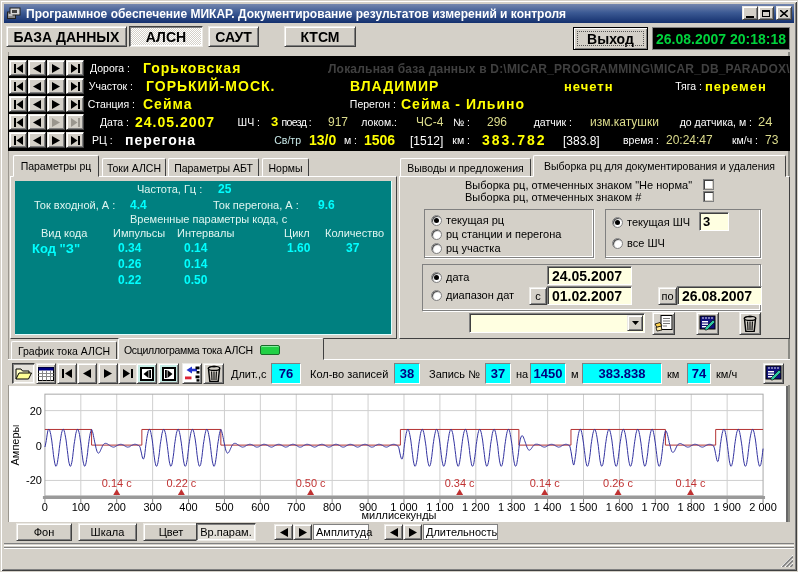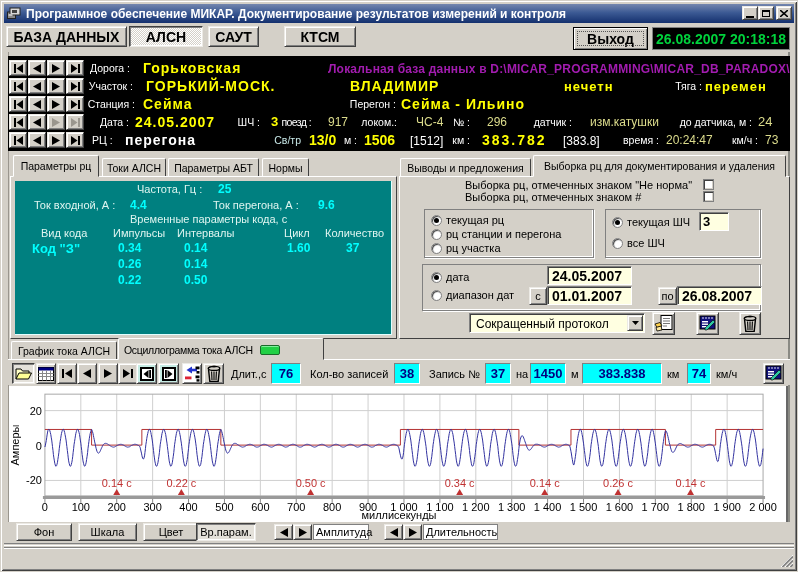--- a/index.html
+++ b/index.html
@@ -10,21 +10,21 @@
 .gb{position:absolute;border:1px solid #808080;box-shadow:inset -1px -1px 0 #fff, 1px 1px 0 #fff;}
 .radio{position:absolute;width:11px;height:11px;border-radius:50%;background:#fff;border:1px solid #808080;box-shadow:inset 1px 1px 1px #404040;}
 .radio.sel::after{content:"";position:absolute;left:2px;top:2px;width:5px;height:5px;border-radius:50%;background:#000;}
 .cb{position:absolute;width:11px;height:11px;background:#fff;border:1px solid #808080;box-shadow:inset 1px 1px 0 #404040, inset -1px -1px 0 #d4d0c8;}
 .inp{position:absolute;background:#ffffe1;border:1px solid;border-color:#808080 #fff #fff #808080;box-shadow:inset 1px 1px 0 #404040;font-weight:bold;font-size:13px;color:#000;display:flex;align-items:center;}
 .cyan{position:absolute;background:#00ffff;border:1px solid;border-color:#808080 #fff #fff #808080;color:#000080;font-weight:bold;font-size:13px;display:flex;align-items:center;justify-content:center;}
 .t11{font-size:11px;color:#000;}
 .wlab{position:absolute;color:#fff;font-size:10.5px;white-space:nowrap;}
 .yval{position:absolute;color:#ffff00;font-weight:bold;white-space:nowrap;}
 .pyval{position:absolute;color:#dcdc8c;font-size:12px;white-space:nowrap;}
-.cylab{position:absolute;color:#a21caf;white-space:nowrap;}
+.cylab{position:absolute;color:#404040;white-space:nowrap;}
 .teal-lab{position:absolute;color:#dff5f0;font-size:11px;white-space:nowrap;}
 .teal-val{position:absolute;color:#00ffff;font-weight:bold;font-size:12px;white-space:nowrap;}
 </style></head><body>
 
 <div class="abs" style="left:0;top:0;width:798px;height:572px;border:1px solid #d4d0c8;box-shadow:inset 1px 1px 0 #fff, inset -1px -1px 0 #404040, inset 2px 2px 0 #d4d0c8, inset -2px -2px 0 #808080;"></div>
 <div class="abs" style="left:4px;top:4px;width:790px;height:19px;background:linear-gradient(180deg,#7486ae 0%,#3c5a94 45%,#14306e 100%);"></div>
 <svg class="abs" style="left:7px;top:6px" width="15" height="15" viewBox="0 0 15 15">
 <rect x="0.5" y="6" width="8" height="6.5" fill="#8a8a8a" stroke="#222" stroke-width="1"></rect>
 <rect x="3" y="2" width="10" height="7" fill="#d8d8d8" stroke="#222" stroke-width="1"></rect>
 <rect x="5" y="4" width="5" height="3" fill="#404040"></rect>
@@ -250,25 +250,24 @@
 <div class="inp" style="left:699px;top:212px;width:30px;height:19px;padding-left:3px;">3</div>
 <div class="radio" style="left:612px;top:238px;"></div>
 <div class="t11 abs" style="left:627px;top:237px;">все ШЧ</div>
 <div class="gb" style="left:422px;top:264px;width:339px;height:47px;"></div>
 <div class="radio sel" style="left:431px;top:272px;"></div>
 <div class="t11 abs" style="left:446px;top:271px;">дата</div>
 <div class="inp" style="left:547px;top:266px;width:85px;height:19px;padding-left:4px;font-size:14px;">24.05.2007</div>
 <div class="radio" style="left:431px;top:290px;"></div>
 <div class="t11 abs" style="left:446px;top:289px;">диапазон дат</div>
 <div class="btn abs" style="left:529px;top:287px;width:18px;height:18px;font-size:11px;">с</div>
-<div class="inp" style="left:547px;top:286px;width:85px;height:19px;padding-left:4px;font-size:14px;">01.01.2007</div>
+<div class="inp" style="left:547px;top:286px;width:85px;height:19px;padding-left:4px;font-size:14px;">01.02.2007</div>
 <div class="btn abs" style="left:658px;top:287px;width:19px;height:18px;font-size:11px;">по</div>
 <div class="inp" style="left:677px;top:286px;width:85px;height:19px;padding-left:4px;font-size:14px;">26.08.2007</div>
 <div class="abs" style="left:469px;top:313px;width:176px;height:20px;background:#ffffe1;border:1px solid;border-color:#808080 #fff #fff #808080;box-shadow:inset 1px 1px 0 #404040;">
-    <span style="position:absolute;left:6px;top:3px;font-size:12px;">Сокращенный протокол</span>
     <div class="btn abs" style="right:1px;top:1px;width:16px;height:16px;">
       <svg width="7" height="4" viewBox="0 0 7 4">
         <path d="M0 0 L7 0 L3.5 4 Z" fill="#000"></path>
       </svg>
     </div>
   </div>
 <div class="btn abs" style="left:652px;top:312px;width:23px;height:23px;">
     <svg width="20" height="19" viewBox="0 0 20 19">
       <rect x="7" y="1.5" width="11" height="14" fill="#fff" stroke="#000" stroke-width="1"></rect>
       <line x1="9" y1="4.5" x2="16" y2="4.5" stroke="#666" stroke-width="0.9"></line>

